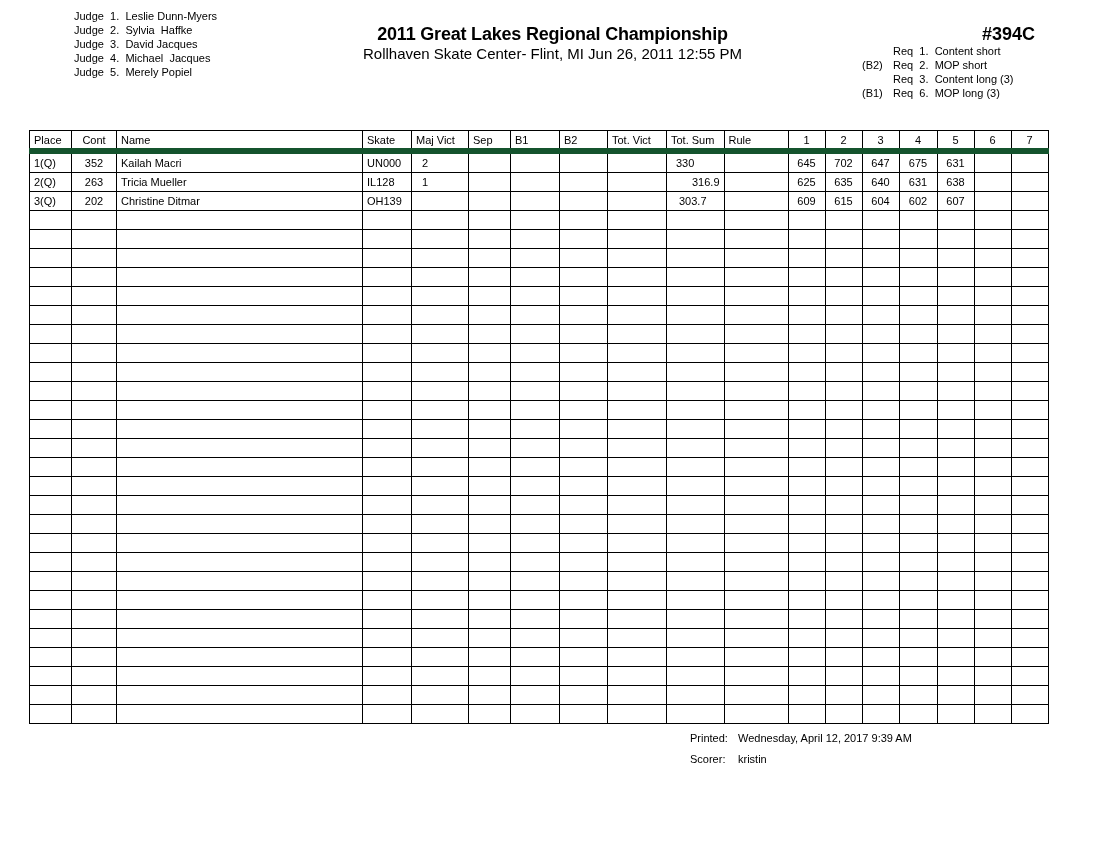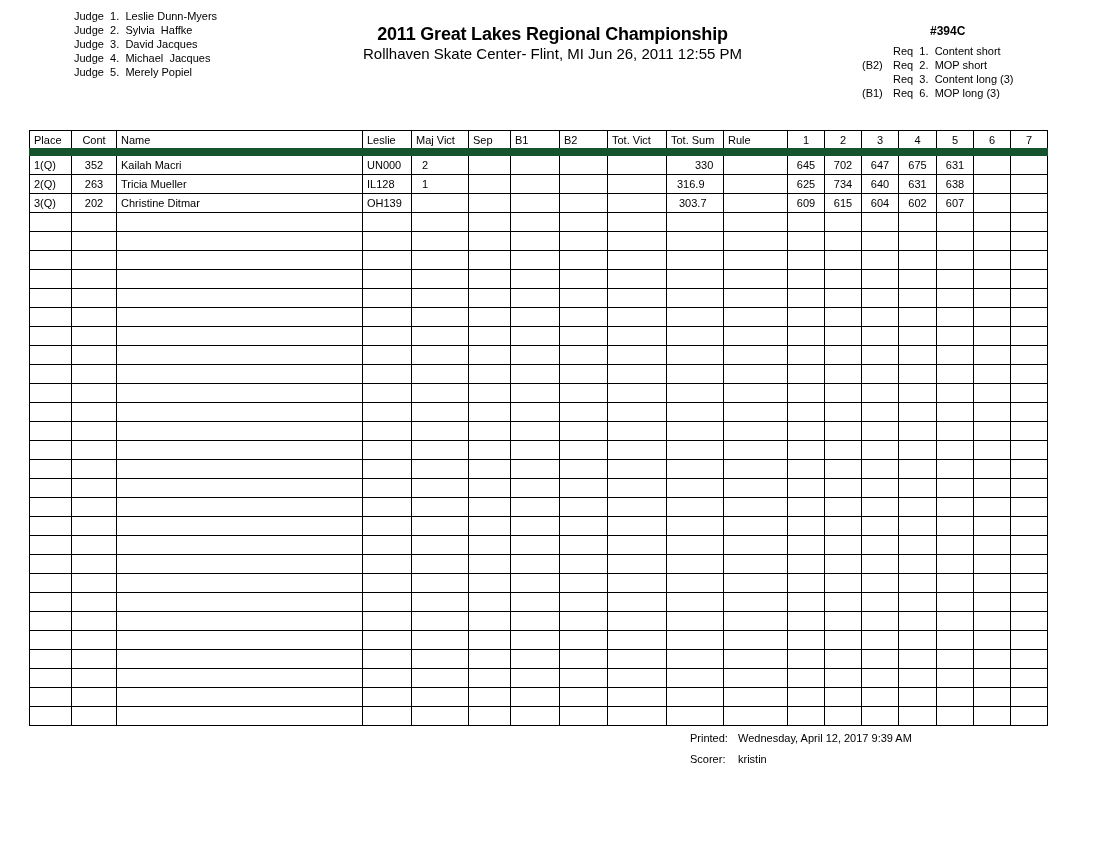--- a/index.html
+++ b/index.html
@@ -4,27 +4,27 @@
 <style>
   html, body { margin:0; padding:0; background:#fff; }
   body { width:1100px; height:850px; position:relative; font-family:"Liberation Sans", sans-serif; color:#000; overflow:hidden; }
   .judges { position:absolute; left:30px; top:9px; font-size:11px; line-height:14px; }
   .judges .row { white-space:pre;margin-left:44px; }
   .title-block { position:absolute; left:300px; width:505px; top:23px; text-align:center; }
   .t1 { font-size:18px; font-weight:bold; line-height:22px; letter-spacing:-0.2px; }
   .t2 { font-size:15px; line-height:18px; }
   .t3 { font-size:20px; font-weight:bold; line-height:24px; letter-spacing:0.3px; }
   .t4 { font-size:17px; line-height:22px; }
-  .event-no { position:absolute; left:930px; top:24px; font-size:12px; font-weight:bold; }
+  .event-no { position:absolute; left:982px; top:24px; font-size:18px; font-weight:bold; }
   .reqs { position:absolute; left:862px; top:44px; font-size:11px; line-height:14px; }
   .reqs .r { white-space:pre; }
   .reqs .pre { display:inline-block; width:28px; }
   table.grid { position:absolute; left:29px; top:130px; border-collapse:collapse; table-layout:fixed; font-size:11px; }
   table.grid td, table.grid th { border:1px solid #000; height:18px; padding:0 4px; font-weight:normal; white-space:nowrap; overflow:hidden; }
-  table.grid thead th { border-bottom:8px solid #14532d; height:17px; text-align:left; }
+  table.grid thead th { border-bottom:6px solid #14532d; height:17px; text-align:left; }
   table.grid th.c, table.grid td.c { text-align:center; }
   table.grid td.r { text-align:left; }
   .footer { position:absolute; left:690px; top:728px; font-size:11px; line-height:21px; }
   .footer .lab { display:inline-block; width:48px; }
 </style>
 </head>
 <body>
 
 <div class="judges">
   <div class="row"><span>Judge  1.</span>  <span>Leslie Dunn-Myers</span></div>
@@ -67,21 +67,21 @@
       <col style="width:38px">
     <col style="width:37px">
       <col style="width:37px">
       <col style="width:37px">
   </colgroup>
   <thead>
     <tr id="hdr">
         <th>Place</th>
         <th class="c">Cont</th>
         <th>Name</th>
-        <th>Leslie</th>
+        <th>Skate</th>
         <th>Maj Vict</th>
         <th>Sep</th>
         <th>B1</th>
         <th>B2</th>
         <th>Tot. Vict</th>
         <th>Tot. Sum</th>
         <th>Rule</th>
         <th class="c">1</th>
         <th class="c">2</th>
         <th class="c">3</th>
@@ -95,44 +95,44 @@
       <tr>
         <td class="r">1(Q)</td>
         <td class="c">352</td>
         <td>Kailah Macri</td>
         <td>UN000</td>
         <td style="padding-left: 10px;">2</td>
         <td></td>
         <td></td>
         <td></td>
         <td></td>
-        <td style="padding-left: 28px; margin-left: 12px;">330</td>
+        <td style="padding-left: 9px; margin-left: 12px;">330</td>
         <td></td>
         <td class="c">645</td>
         <td class="c">702</td>
         <td class="c">647</td>
         <td class="c">675</td>
         <td class="c">631</td>
         <td class="c"></td>
         <td class="c"></td>
       </tr>
       <tr>
         <td class="r">2(Q)</td>
         <td class="c">263</td>
         <td>Tricia Mueller</td>
         <td>IL128</td>
         <td style="padding-left: 10px;">1</td>
         <td></td>
         <td></td>
         <td></td>
         <td></td>
-        <td style="padding-left: 10px;">316.9</td>
+        <td style="padding-left: 25px;">316.9</td>
         <td></td>
         <td class="c">625</td>
-        <td class="c">734</td>
+        <td class="c">635</td>
         <td class="c">640</td>
         <td class="c">631</td>
         <td class="c">638</td>
         <td class="c"></td>
         <td class="c"></td>
       </tr>
       <tr>
         <td class="r">3(Q)</td>
         <td class="c">202</td>
         <td>Christine Ditmar</td>

